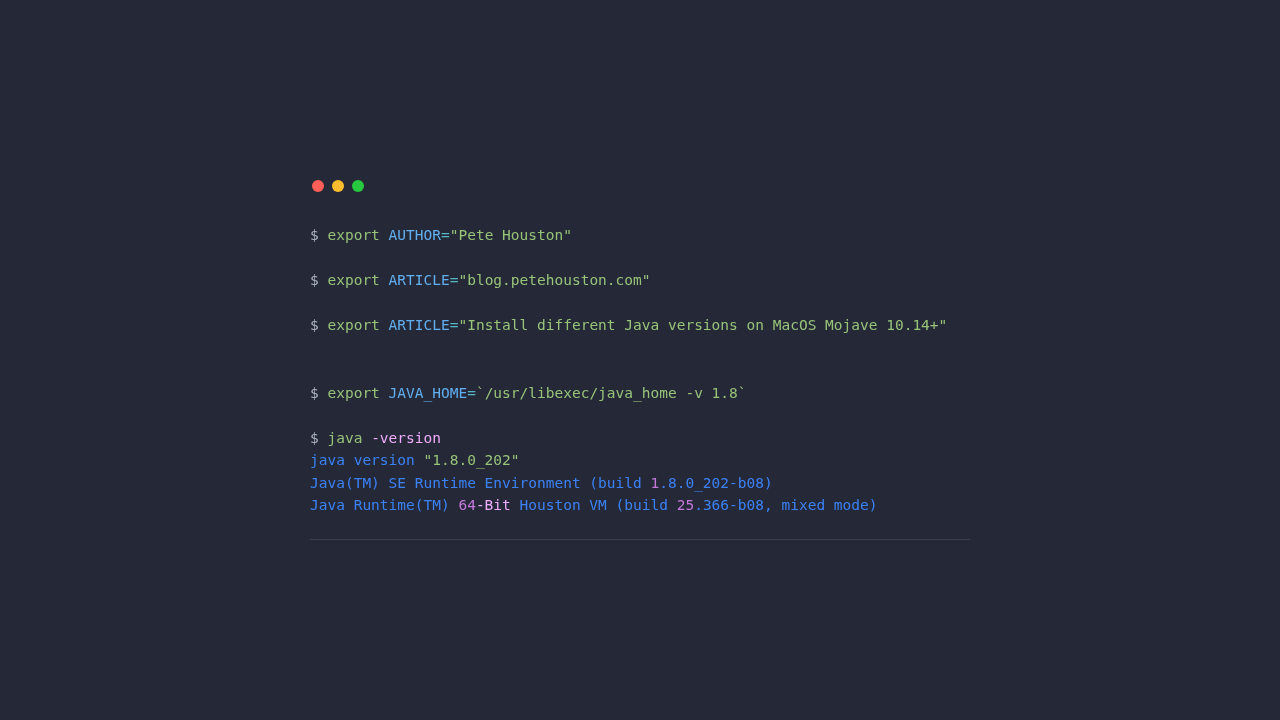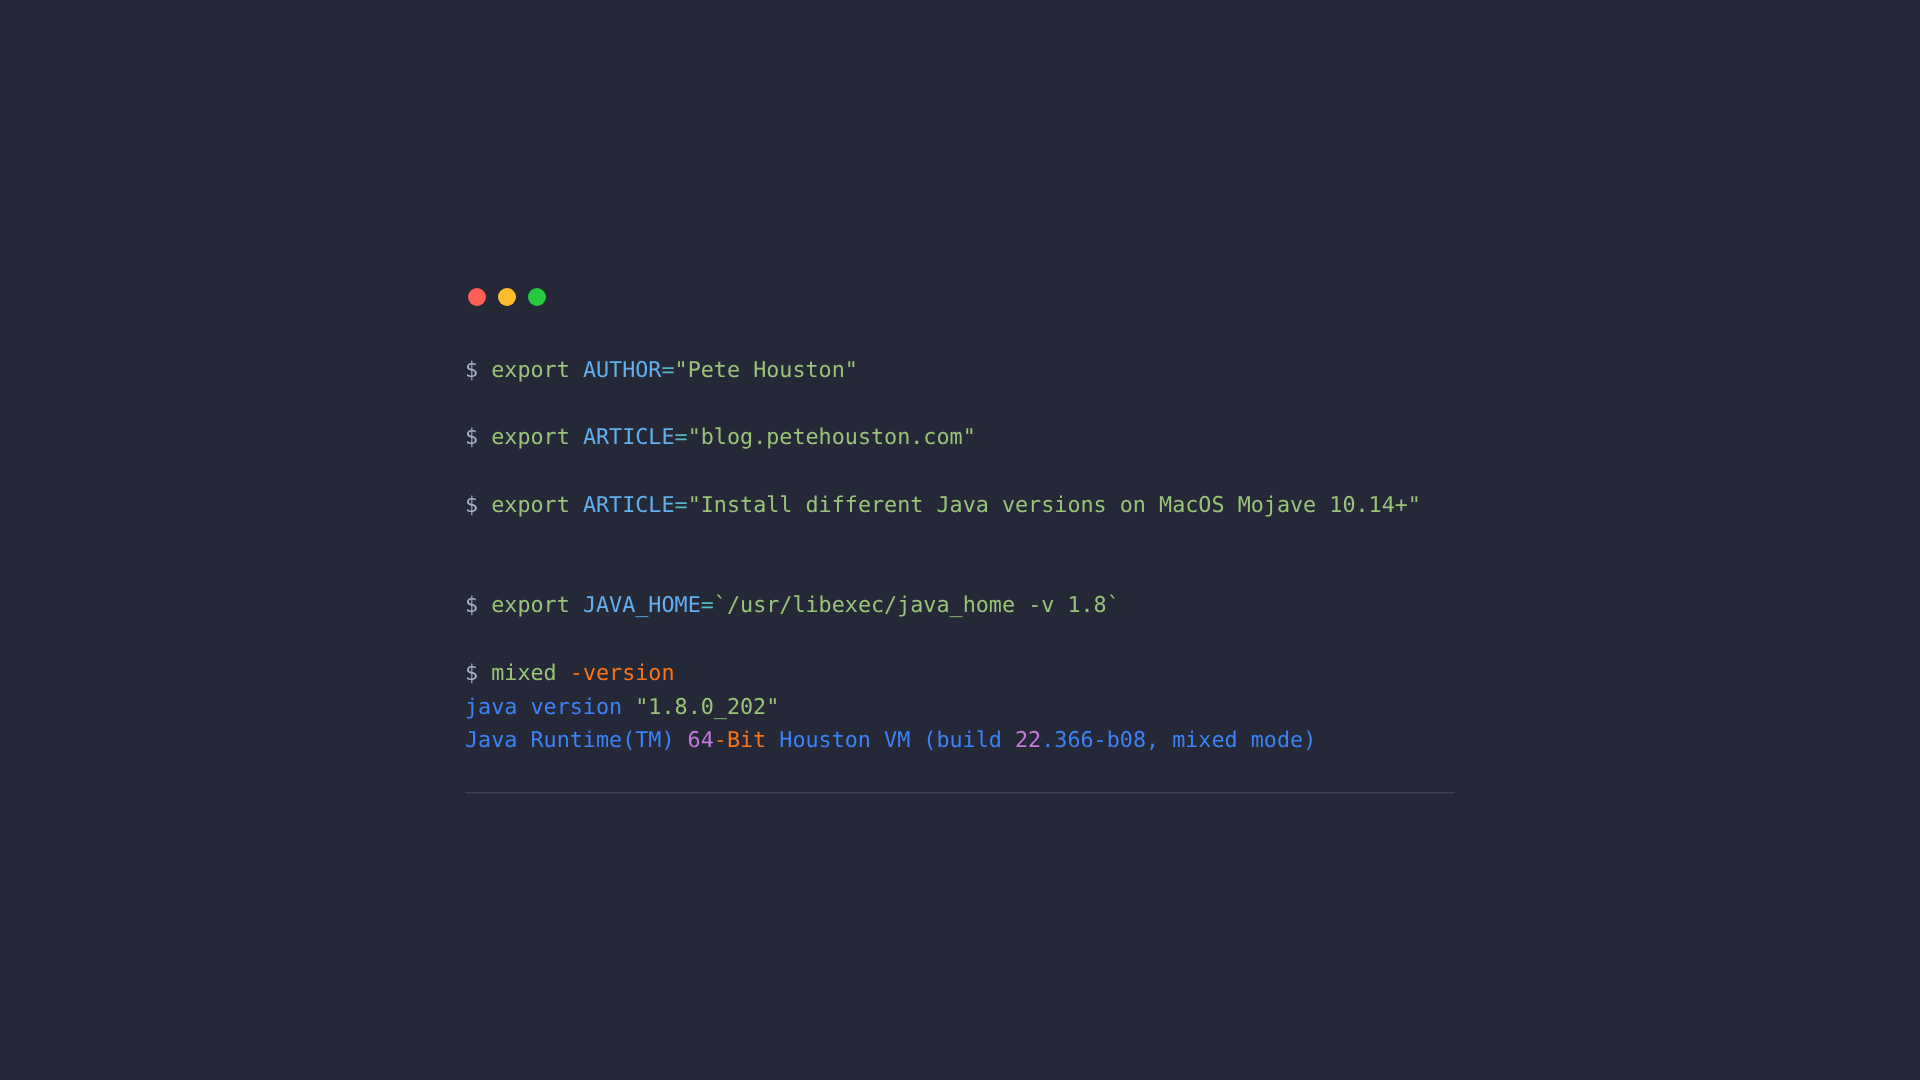--- a/index.html
+++ b/index.html
@@ -43,21 +43,21 @@
     .code-line {
       white-space: pre;
       min-height: 22.5px;
     }
     .tok-prompt { color: #abb2bf; }
     .tok-keyword { color: #98c379; }
     .tok-var { color: #61afef; }
     .tok-op { color: #56b6c2; }
     .tok-str { color: #98c379; }
     .tok-plain { color: #3b82f6; }
-    .tok-arg { color: #f97316; margin-top: 26px; }
+    .tok-arg { color: #f0abfc; margin-top: 26px; }
     .tok-num { color: #c678dd; }
   </style>
 </head>
 <body>
 
 <div class="terminal-window">
   <div class="traffic-lights">
     <div class="light light-red"></div>
     <div class="light light-yellow"></div>
     <div class="light light-green"></div>
@@ -65,17 +65,18 @@
   <div class="code-block" id="code-block">
       <div class="code-line"><span class="tok-prompt">$ </span><span class="tok-keyword">export</span><span class="tok-plain"> </span><span class="tok-var">AUTHOR</span><span class="tok-op">=</span><span class="tok-str">"Pete Houston"</span></div>
       <div class="code-line">&nbsp;</div>
       <div class="code-line"><span class="tok-prompt">$ </span><span class="tok-keyword">export</span><span class="tok-plain"> </span><span class="tok-var">ARTICLE</span><span class="tok-op">=</span><span class="tok-str">"blog.petehouston.com"</span></div>
       <div class="code-line">&nbsp;</div>
       <div class="code-line"><span class="tok-prompt">$ </span><span class="tok-keyword">export</span><span class="tok-plain"> </span><span class="tok-var">ARTICLE</span><span class="tok-op">=</span><span class="tok-str">"Install different Java versions on MacOS Mojave 10.14+"</span></div>
       <div class="code-line">&nbsp;</div>
       <div class="code-line">&nbsp;</div>
       <div class="code-line"><span class="tok-prompt">$ </span><span class="tok-keyword">export</span><span class="tok-plain"> </span><span class="tok-var">JAVA_HOME</span><span class="tok-op">=</span><span class="tok-str">`/usr/libexec/java_home -v 1.8`</span></div>
       <div class="code-line">&nbsp;</div>
-      <div class="code-line"><span class="tok-prompt">$ </span><span class="tok-keyword">mixed</span><span class="tok-plain"> </span><span class="tok-arg">-version</span></div>
+      <div class="code-line"><span class="tok-prompt">$ </span><span class="tok-keyword">java</span><span class="tok-plain"> </span><span class="tok-arg">-version</span></div>
       <div class="code-line"><span class="tok-plain">java version </span><span class="tok-str">"1.8.0_202"</span></div>
-      <div class="code-line"><span class="tok-plain">Java Runtime(TM) </span><span class="tok-num">64</span><span class="tok-arg">-Bit</span><span class="tok-plain"> Houston VM (build </span><span class="tok-num">22</span><span class="tok-plain">.</span><span class="tok-plain">366</span><span class="tok-plain">-b08, mixed mode)</span></div>
+      <div class="code-line"><span class="tok-plain">Java(TM) SE Runtime Environment (build </span><span class="tok-num">1</span><span class="tok-plain">.</span><span class="tok-plain">8</span><span class="tok-plain">.0_202-b08)</span></div>
+      <div class="code-line"><span class="tok-plain">Java Runtime(TM) </span><span class="tok-num">64</span><span class="tok-arg">-Bit</span><span class="tok-plain"> Houston VM (build </span><span class="tok-num">25</span><span class="tok-plain">.</span><span class="tok-plain">366</span><span class="tok-plain">-b08, mixed mode)</span></div>
     </div>
 </div>
 
 </body></html>

